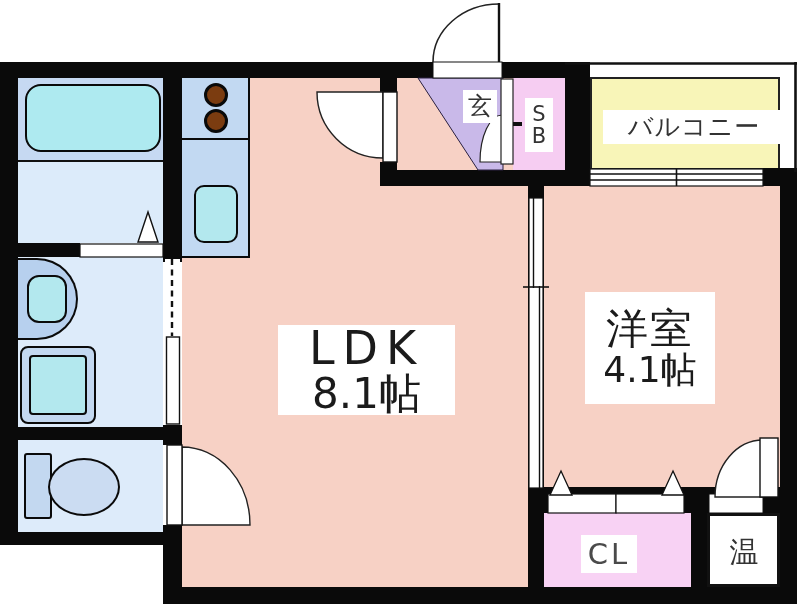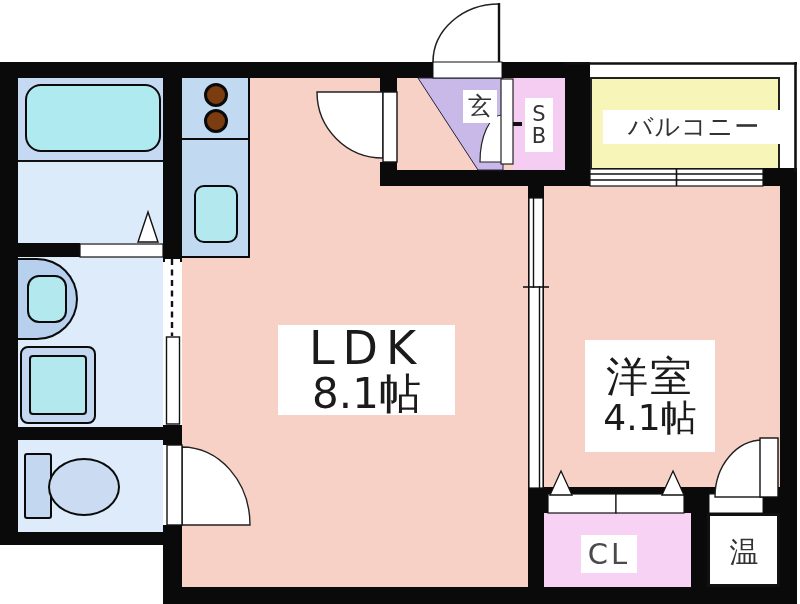--- a/index.html
+++ b/index.html
@@ -35,21 +35,21 @@
   .vanity{left:18px;top:258px;width:60px;height:82px;background:#b7d0ee;border:2px solid #0a0a0a;border-left:none;border-radius:0 42px 42px 0;box-sizing:border-box;}
   .basin{left:27px;top:275px;width:40px;height:48px;background:#b3e8ee;border:2px solid #0a0a0a;border-radius:12px;box-sizing:border-box;}
   .wpan{left:20px;top:346px;width:76px;height:78px;background:#c3d8f0;border:2px solid #0a0a0a;border-radius:8px;box-sizing:border-box;}
   .wpan-in{left:29px;top:355px;width:58px;height:60px;background:#b3e8ee;border:2px solid #0a0a0a;border-radius:4px;box-sizing:border-box;}
   .ttank{left:24px;top:453px;width:28px;height:66px;background:#c3d8f0;border:2px solid #0a0a0a;border-radius:3px;box-sizing:border-box;}
   .tbowl{left:48px;top:458px;width:72px;height:58px;background:#cbdcf2;border:2px solid #0a0a0a;border-radius:50%;box-sizing:border-box;}
   
   .ldk-lbl{left:278px;top:325px;width:177px;height:90px;}
   .ldk-lbl .l1{font-size:46px;letter-spacing:8px;}
   .ldk-lbl .l2{font-size:42px;}
-  .yo-lbl{left:585px;top:292px;width:130px;height:112px;margin-top:48px;}
+  .yo-lbl{left:585px;top:292px;width:130px;height:112px;}
   .yo-lbl .l1{font-size:42px;letter-spacing:2px;}
   .yo-lbl .l2{font-size:36px;}
   .bal-lbl{left:603px;top:110px;width:182px;height:34px;font-size:25px;letter-spacing:1px;color:#333;}
   .gen-lbl{left:463px;top:90px;width:34px;height:33px;font-size:24px;color:#333;}
   .sb-lbl{left:525px;top:98px;width:28px;height:54px;font-size:21px;color:#333;}
   .cl-lbl{left:581px;top:535px;width:56px;height:38px;font-size:29px;letter-spacing:3px;color:#4a4a4a;}
   .on-lbl{left:722px;top:532px;width:44px;height:40px;font-size:29px;color:#333;}
 </style>
 </head>
 <body>

